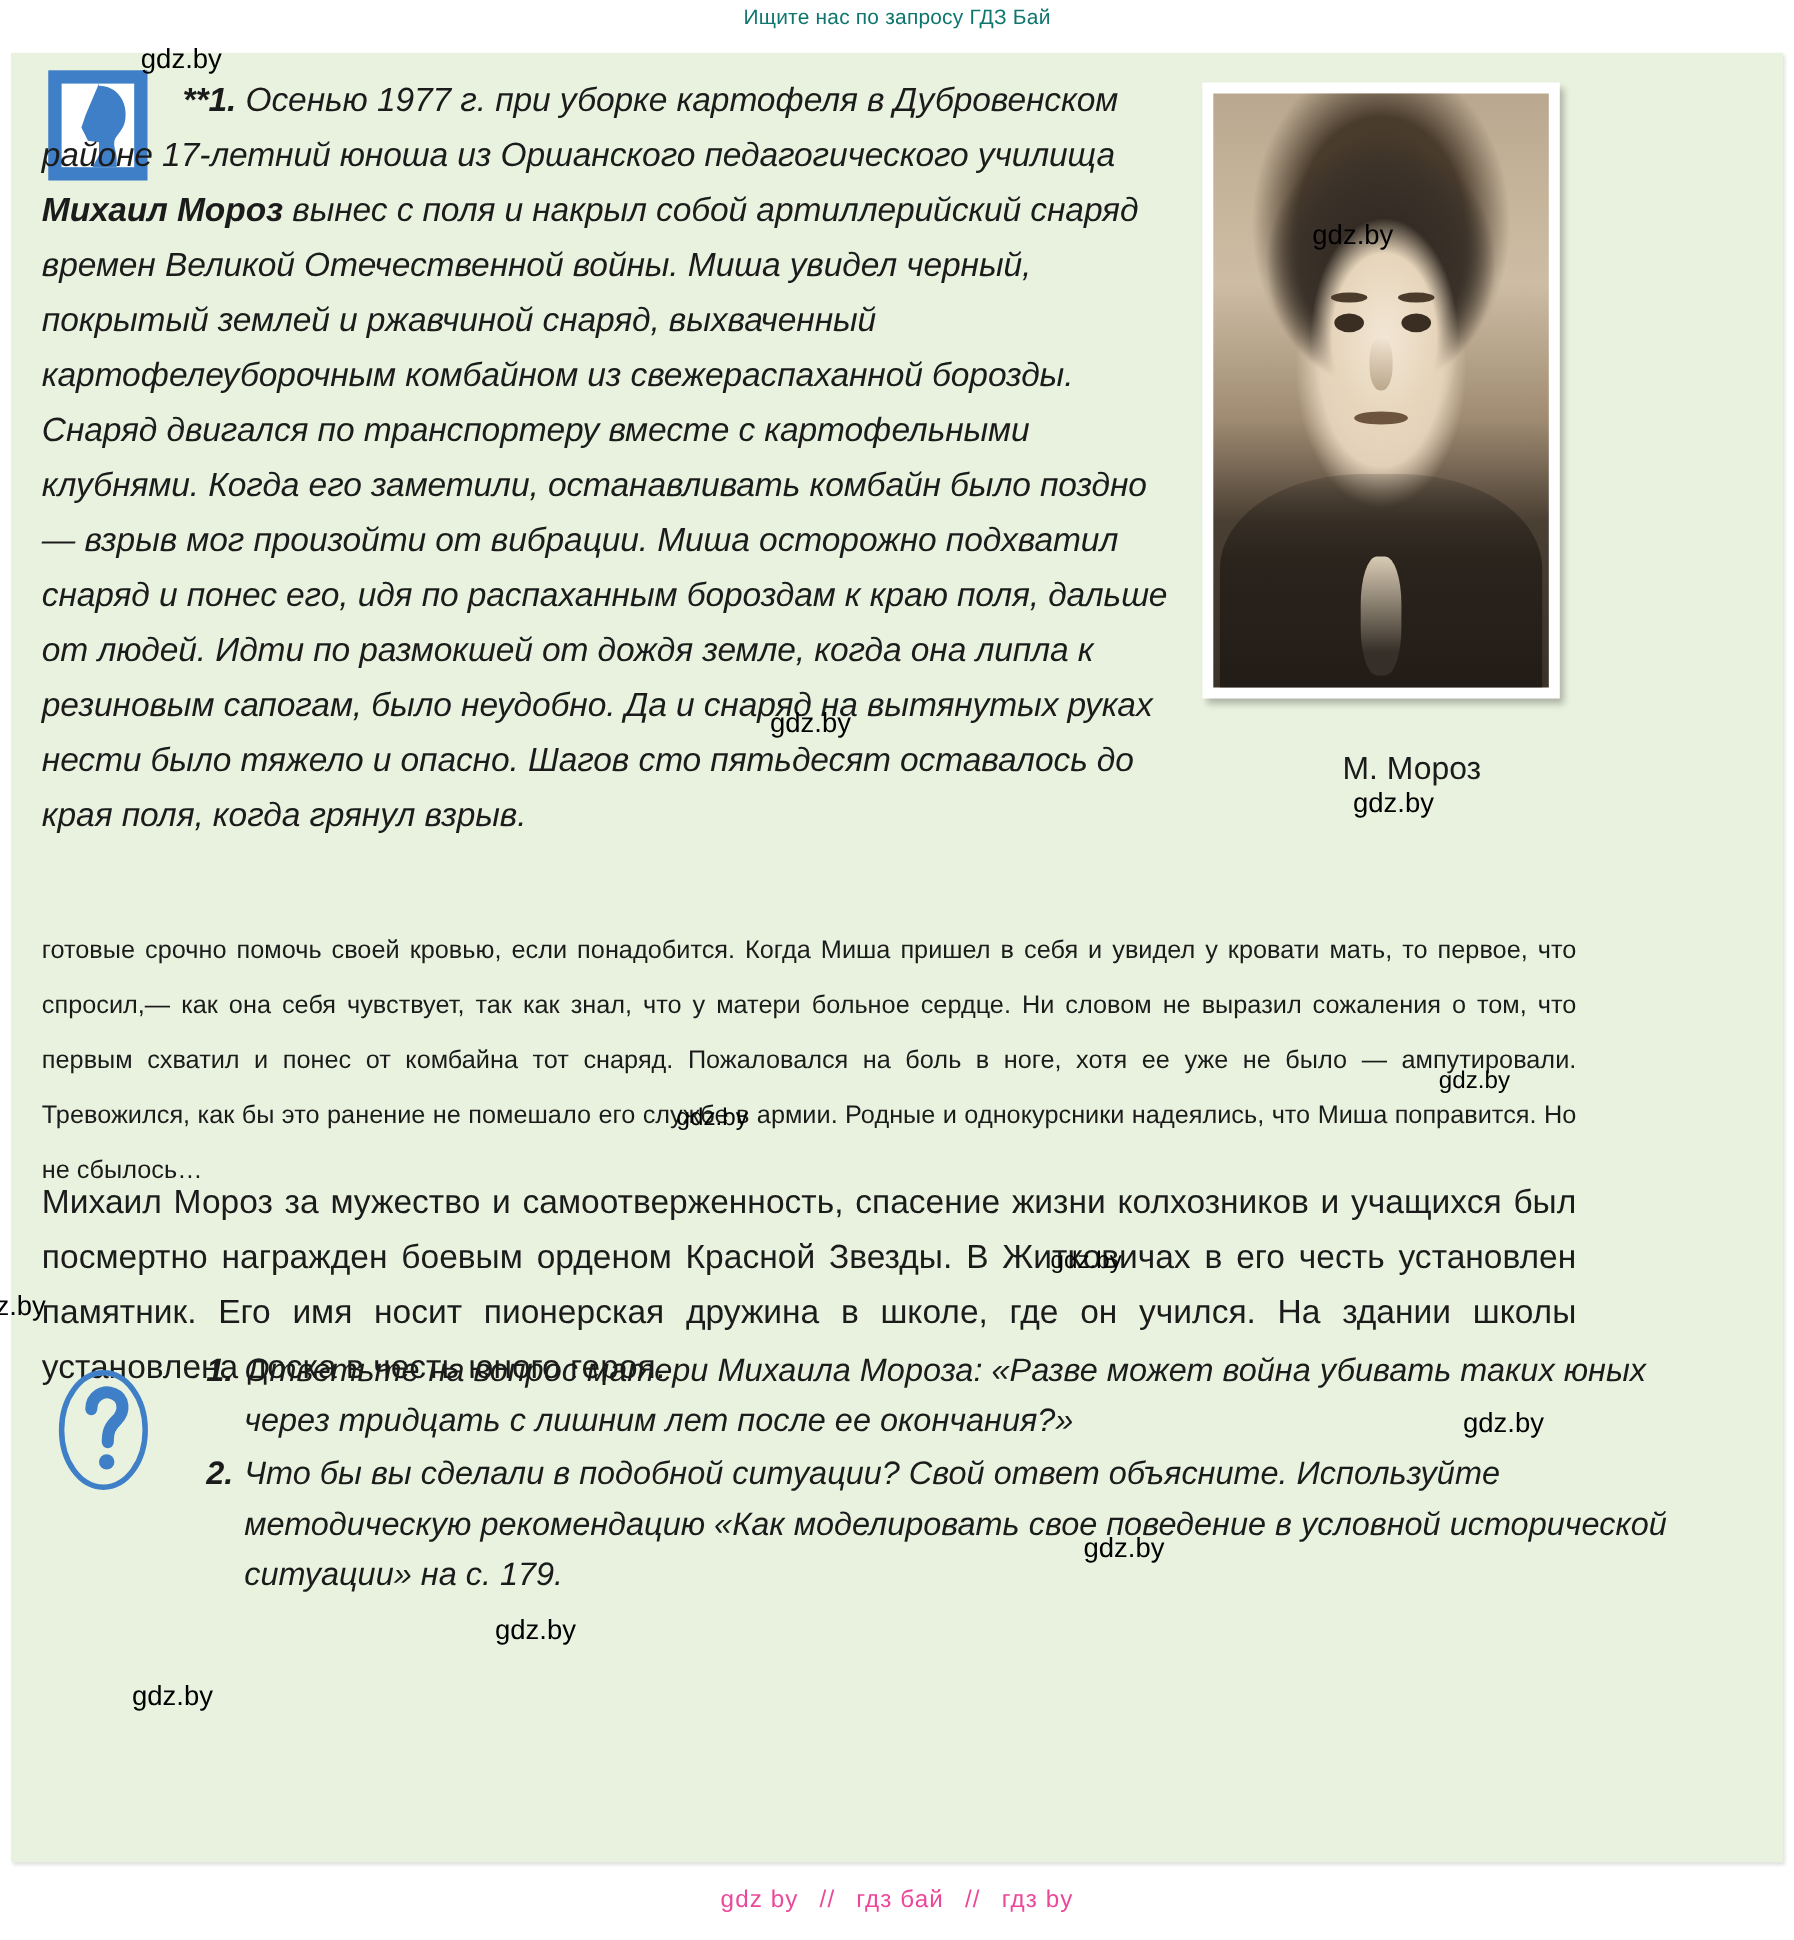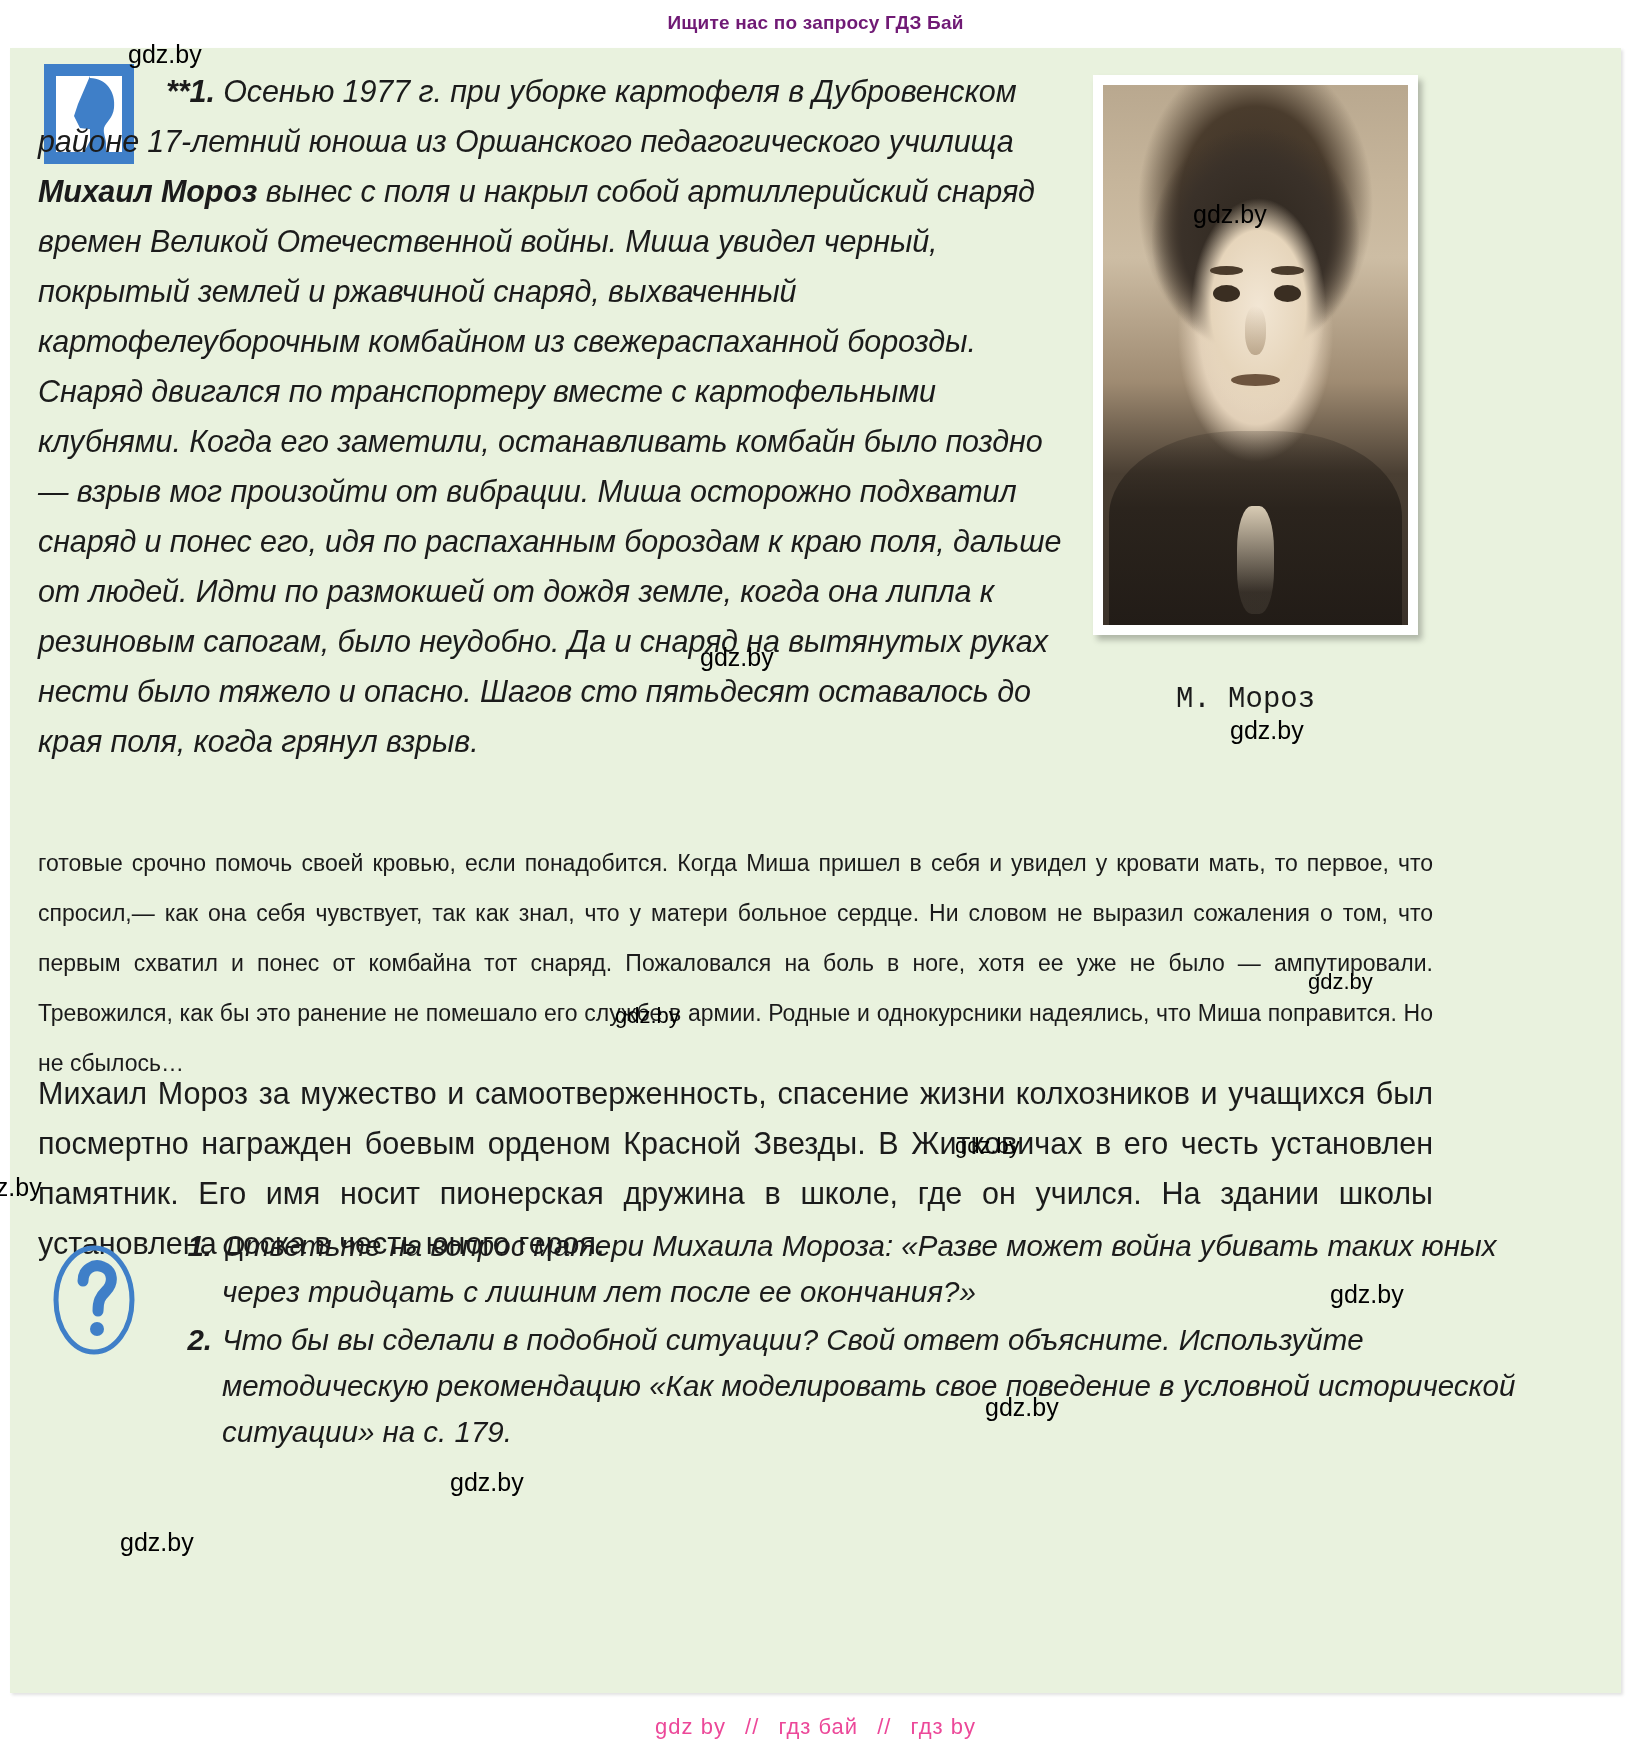--- a/index.html
+++ b/index.html
@@ -15,25 +15,25 @@
     overflow: hidden;
   }
 
   
   .top-banner {
     position: absolute;
     top: 0; left: 0;
     width: 1631px;
     height: 34px;
     display: flex;
-    align-items: flex-end;
+    align-items: center;
     justify-content: center;
-    color: #701a75;
+    color: #0f766e;
     font-size: 19px;
-    font-weight: bold;
+    font-weight: normal;
     letter-spacing: .2px;
   }
 
   
   .page-sheet {
     position: absolute;
     top: 48px;
     left: 10px;
     width: 1611px;
     height: 1645px;
@@ -169,27 +169,26 @@
     background: linear-gradient(180deg, rgba(190,168,136,.0) 0%, rgba(150,125,95,.55) 100%);
     border-radius: 45%;
   }
   .ph-mouth {
     position:absolute; left:42%; top:53.5%; width:16%; height:2.2%;
     background:#6d543e; border-radius:50%;
   }
 
   .photo-caption {
     position: absolute;
-    left: 1083px;
+    left: 1121px;
     top: 635px;
     width: 305px;
     text-align: center;
     font-size: 29px;
     color: #1b1b1b;
-    font-family: Liberation Mono, monospace;
   }
 
   
   .q-block {
     position: absolute;
     left: 30px;
     top: 1175px;
     width: 1560px;
   }
   .q-icon {

